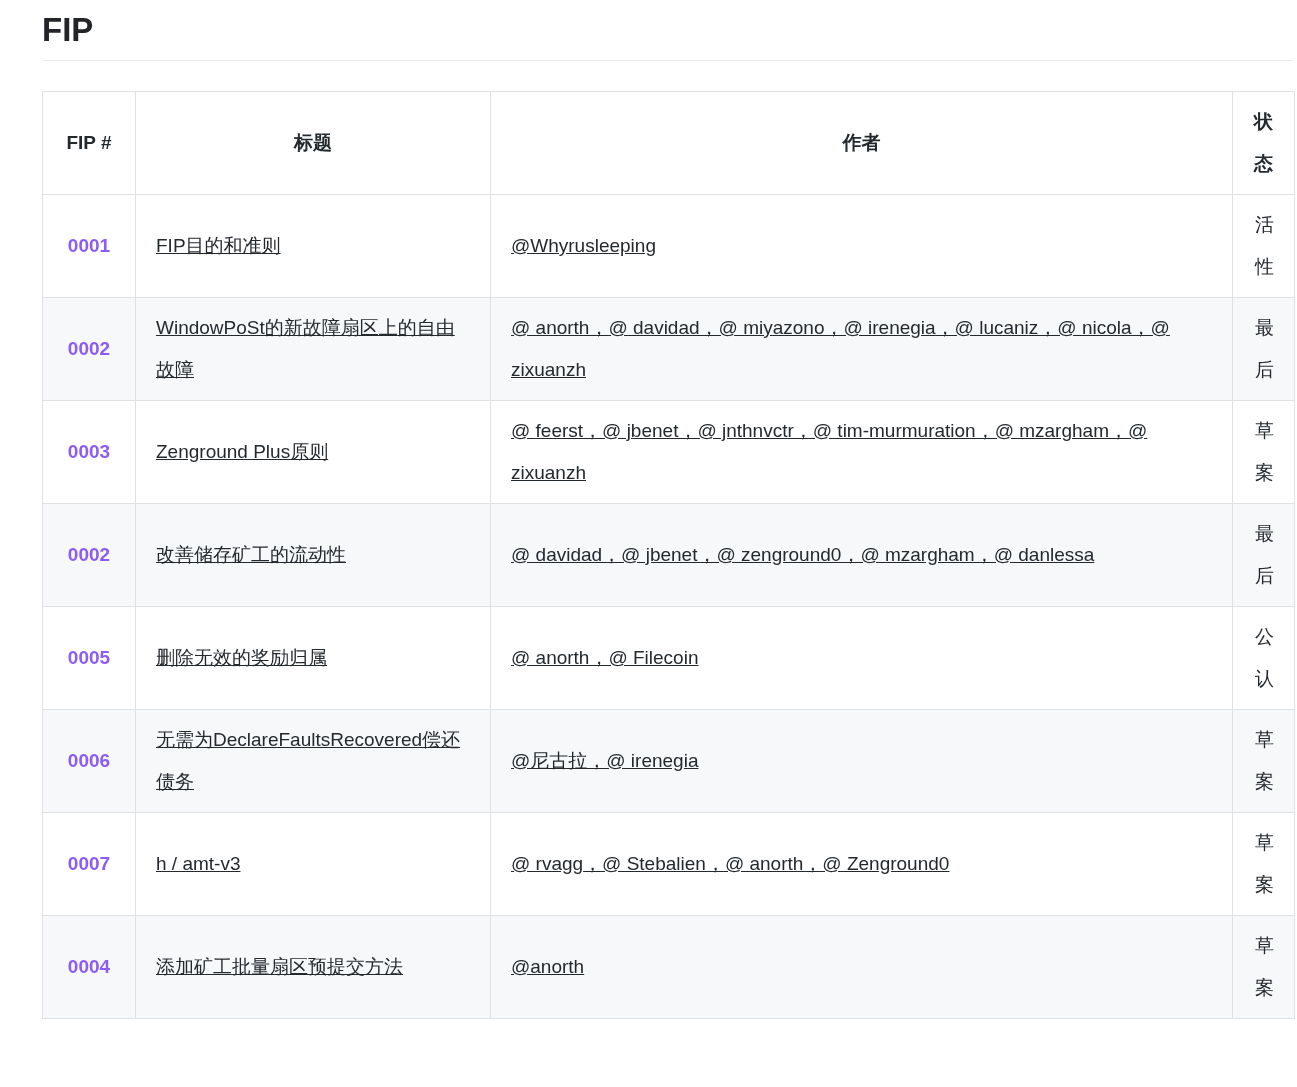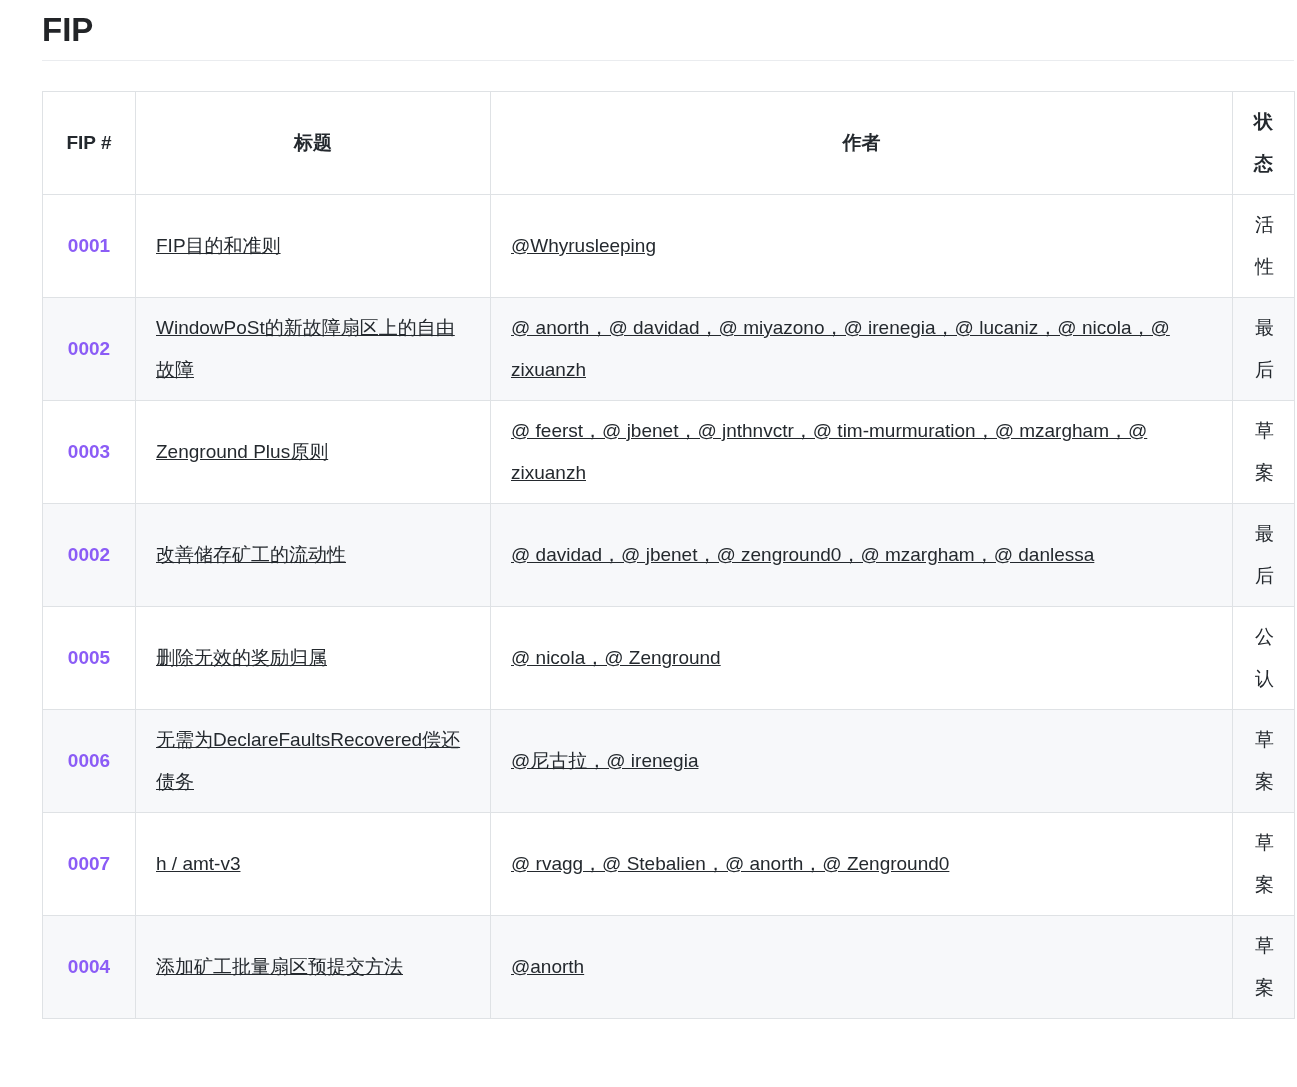--- a/index.html
+++ b/index.html
@@ -111,21 +111,21 @@
     <td class="cell-title">改善储存矿工的流动性</td>
     <td class="cell-authors">@ davidad，@ jbenet，@ zenground0，@ mzargham，@ danlessa</td>
     <td class="cell-status">最后</td>
   </tr>
 
   <tr>
     <td class="cell-fip">
       <a class="fip-link">0005</a>
     </td>
     <td class="cell-title">删除无效的奖励归属</td>
-    <td class="cell-authors">@ nicola，@ Zenground</td>
+    <td class="cell-authors">@ anorth，@ Filecoin</td>
     <td class="cell-status">公认</td>
   </tr>
 
   <tr>
     <td class="cell-fip">
       <a class="fip-link">0006</a>
     </td>
     <td class="cell-title">无需为DeclareFaultsRecovered偿还债务</td>
     <td class="cell-authors">@尼古拉，@ irenegia</td>
     <td class="cell-status">草案</td>

